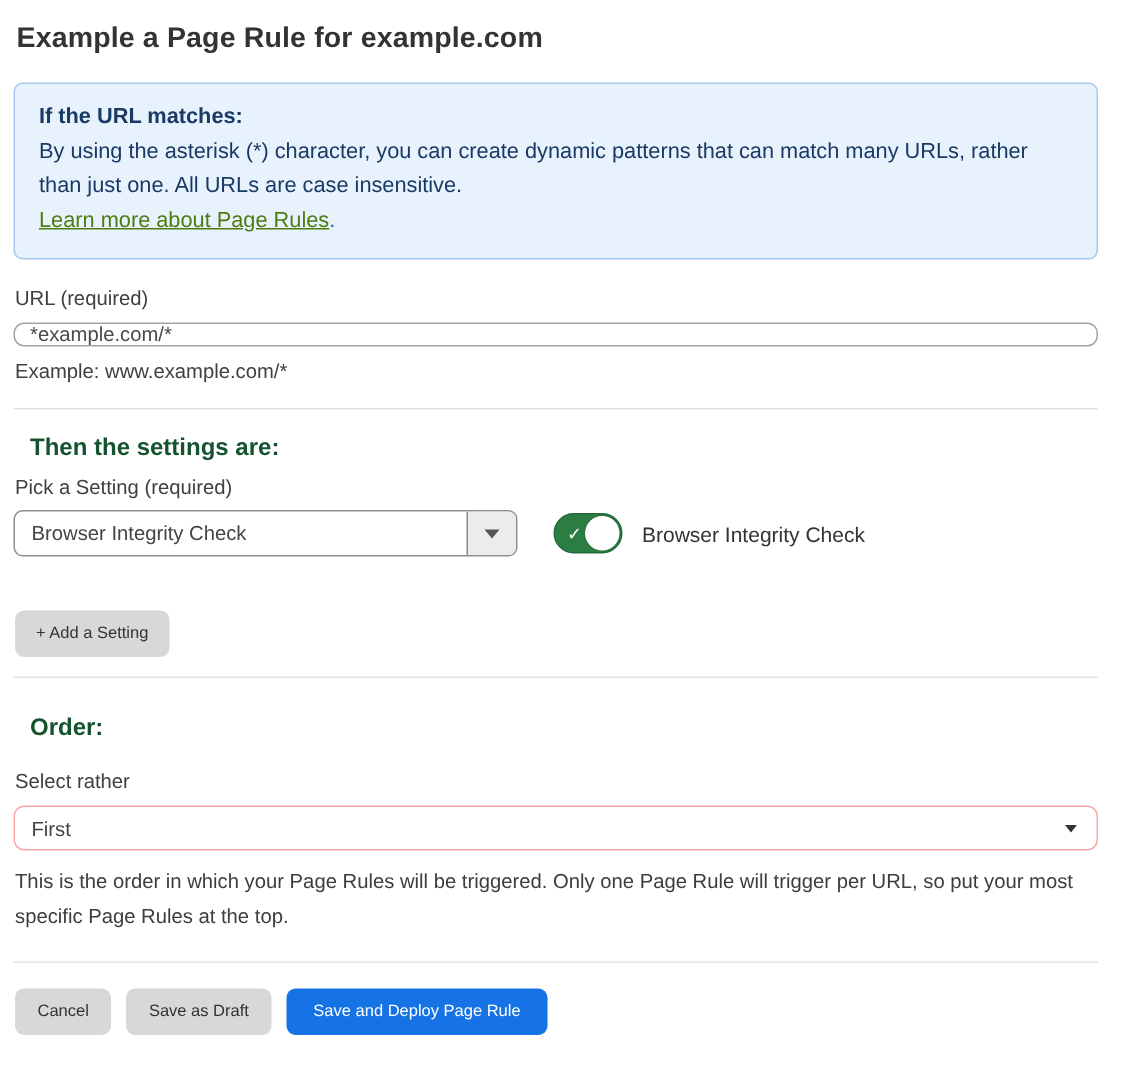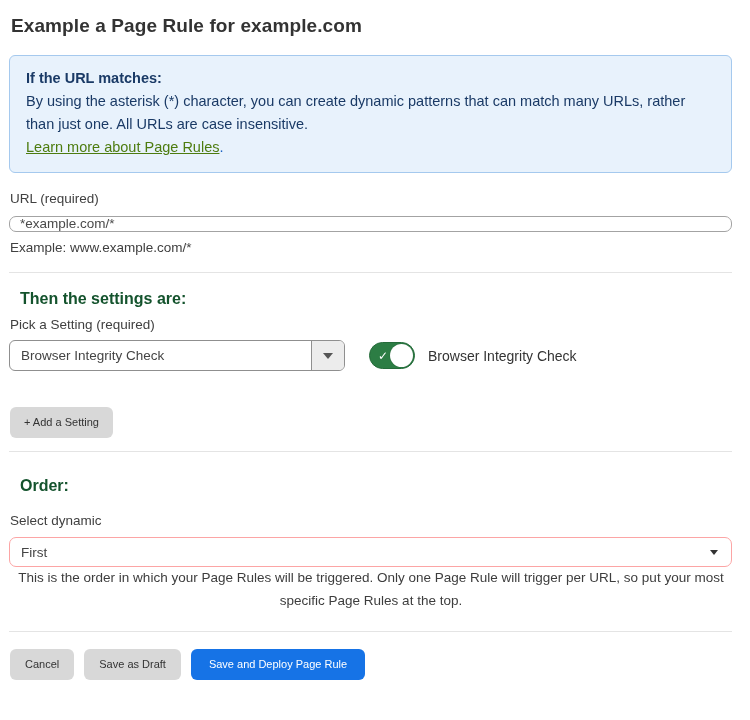--- a/index.html
+++ b/index.html
@@ -105,21 +105,21 @@
 
   .order-select {
     width: 100%; height: 30px; margin-top: 9px;
     border: 1px solid #fca5a5; border-radius: 7px;
     background: #fff; display: flex; align-items: center;
     justify-content: space-between; padding: 0 13px 0 11px;
     font-size: 13.5px; color: #444; cursor: pointer;
   }
   .order-select .arrow-down { border-left-width: 4.5px; border-right-width: 4.5px; border-top-width: 5.5px; border-top-color: #333; }
 
-  .order-helper { font-size: 13.5px; color: #3d3d3d; line-height: 22.5px; margin-top: 0; margin-left: 1px; text-align: center; }
+  .order-helper { font-size: 13.5px; color: #3d3d3d; line-height: 22.5px; margin-top: 10px; margin-left: 1px; }
 
   .footer-buttons { display: flex; gap: 10px; margin-top: 17px; margin-left: 1px; }
 </style>
 </head>
 <body>
 
 <div class="container">
 
   <h1 class="page-title">Example a Page Rule for example.com</h1>
 
@@ -152,21 +152,21 @@
     </div>
     <span class="toggle-text">Browser Integrity Check</span>
   </div>
 
   <button class="btn btn-add">+ Add a Setting</button>
 
   <hr class="separator sep-2">
 
   <div class="section-heading order">Order:</div>
 
-  <div class="field-label">Select dynamic</div>
+  <div class="field-label">Select rather</div>
 
   <div class="order-select">
     <span>First</span>
     <span class="arrow-down"></span>
   </div>
 
   <div class="order-helper">This is the order in which your Page Rules will be triggered. Only one Page Rule will trigger per URL, so put your most specific Page Rules at the top.</div>
 
   <hr class="separator sep-3">
 

